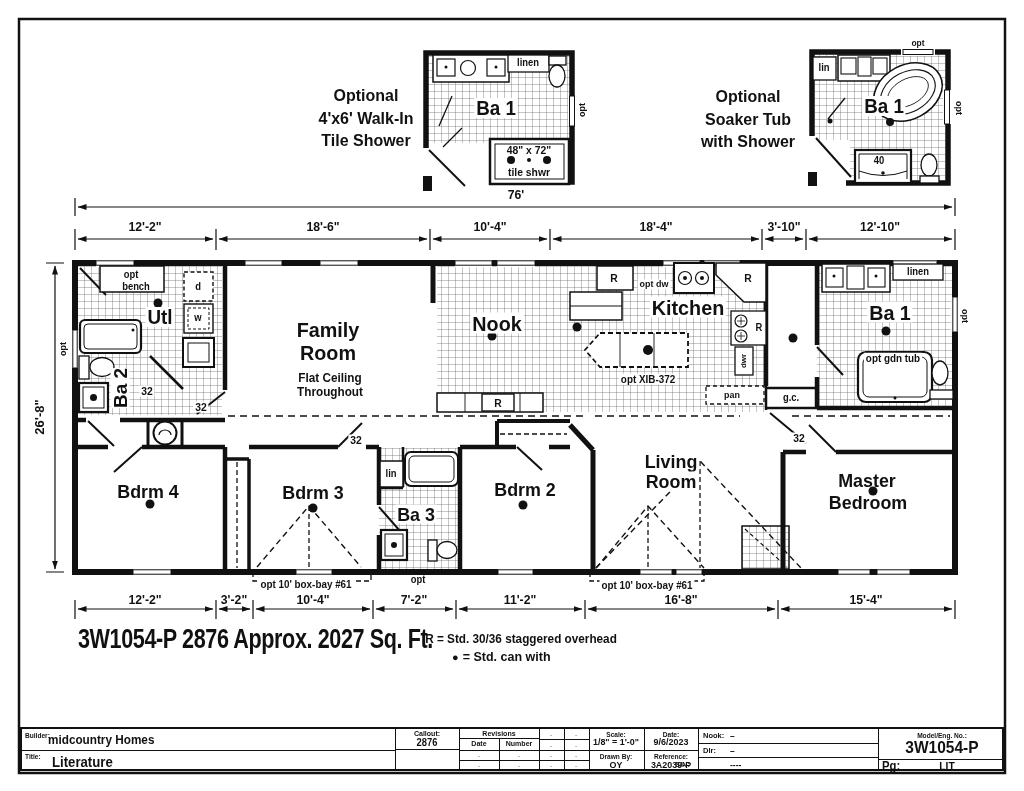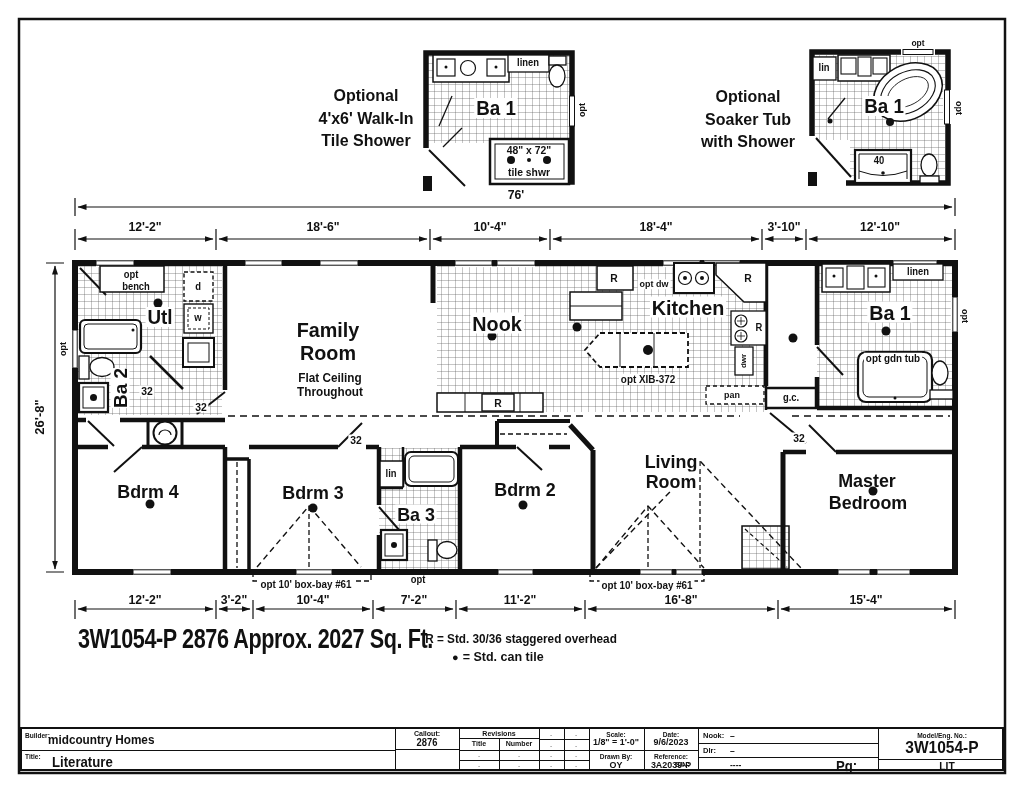--- a/index.html
+++ b/index.html
@@ -368,21 +368,21 @@
 <div class="lbl bg" style="left:799px;top:438px;font-size:11px">32</div>
 <div class="lbl" style="left:391px;top:474px;font-size:10px">lin</div>
 <div class="lbl bg" style="left:418px;top:580px;font-size:10px">opt</div>
 <div class="lbl bg" style="left:306px;top:584px;font-size:10.5px">opt 10' box-bay #61</div>
 <div class="lbl bg" style="left:647px;top:585px;font-size:10.5px">opt 10' box-bay #61</div>
 
 <div class="ttl" style="left:78px;top:639px;font-size:27px">3W1054-P 2876 Approx. 2027 Sq. Ft.</div>
 <div class="lbl" style="left:521px;top:639px;font-size:12.5px">R = Std. 30/36 staggered overhead</div>
 <div class="legend2" style="left:452px;top:657px">
   <span style="font-size:11px">●</span>
-  <span style="font-size:12.5px;font-weight:700">= Std. can tile</span>
+  <span style="font-size:12.5px;font-weight:700">= Std. can with</span>
 </div>
 
 <div class="tb">
   <div class="vl" style="left:373px;top:0;height:40px"></div>
   <div class="vl" style="left:437px;top:0;height:40px"></div>
   <div class="vl" style="left:477px;top:9px;height:31px"></div>
   <div class="vl" style="left:517px;top:0;height:40px"></div>
   <div class="vl" style="left:542px;top:0;height:40px"></div>
   <div class="vl" style="left:567px;top:0;height:40px"></div>
   <div class="vl" style="left:622px;top:0;height:40px"></div>
@@ -399,21 +399,21 @@
   <div class="hl" style="left:676px;top:28px;width:180px"></div>
   <div class="hl" style="left:856px;top:30px;width:128px"></div>
 
   <div class="tll" style="left:3px;top:6px;font-size:7px;font-weight:700">Builder:</div>
   <div class="tll b" style="left:26px;top:11px;font-size:12.5px">midcountry Homes</div>
   <div class="tll" style="left:3px;top:27px;font-size:7px;font-weight:700">Title:</div>
   <div class="tll b" style="left:30px;top:33px;font-size:14px">Literature</div>
   <div class="tl b" style="left:405px;top:5px;font-size:7.5px">Callout:</div>
   <div class="tl b" style="left:405px;top:14px;font-size:10px">2876</div>
   <div class="tl b" style="left:477px;top:4.5px;font-size:7.5px">Revisions</div>
-  <div class="tl b" style="left:457px;top:15px;font-size:7.5px">Title</div>
+  <div class="tl b" style="left:457px;top:15px;font-size:7.5px">Date</div>
   <div class="tl b" style="left:497px;top:15px;font-size:7.5px">Number</div>
   <div class="tl" style="left:457px;top:26px;font-size:8px">.</div>
   <div class="tl" style="left:497px;top:26px;font-size:8px">.</div>
   <div class="tl" style="left:457px;top:36px;font-size:8px">.</div>
   <div class="tl" style="left:497px;top:36px;font-size:8px">.</div>
   <div class="tl" style="left:529px;top:5px;font-size:8px">.</div>
   <div class="tl" style="left:529px;top:16px;font-size:8px">.</div>
   <div class="tl" style="left:529px;top:26px;font-size:8px">.</div>
   <div class="tl" style="left:529px;top:36px;font-size:8px">.</div>
   <div class="tl" style="left:554px;top:5px;font-size:8px">.</div>
@@ -429,17 +429,17 @@
   <div class="tl b" style="left:649px;top:26.5px;font-size:7px">Reference:</div>
   <div class="tl b" style="left:649px;top:35.5px;font-size:9.5px">3A2039-P</div>
   <div class="tll b" style="left:681px;top:7px;font-size:8px">Nook:</div>
   <div class="tll" style="left:708px;top:7px;font-size:9px;font-weight:700">–</div>
   <div class="tll b" style="left:681px;top:21.5px;font-size:8px">Dlr:</div>
   <div class="tll" style="left:708px;top:21.5px;font-size:9px;font-weight:700">–</div>
   <div class="tll b" style="left:653px;top:36px;font-size:8px">S/N:</div>
   <div class="tll" style="left:708px;top:36px;font-size:9px;font-weight:700">----</div>
   <div class="tl b" style="left:920px;top:5.5px;font-size:7px">Model/Eng. No.:</div>
   <div class="tl b" style="left:920px;top:18px;font-size:16.5px">3W1054-P</div>
-  <div class="tll b" style="left:814px;top:37px;font-size:14px">Pg:</div>
+  <div class="tll b" style="left:860px;top:37px;font-size:12px">Pg:</div>
   <div class="tl b" style="left:925px;top:37px;font-size:11px">LIT</div>
 </div>
 
 </div>
 
 </body></html>

